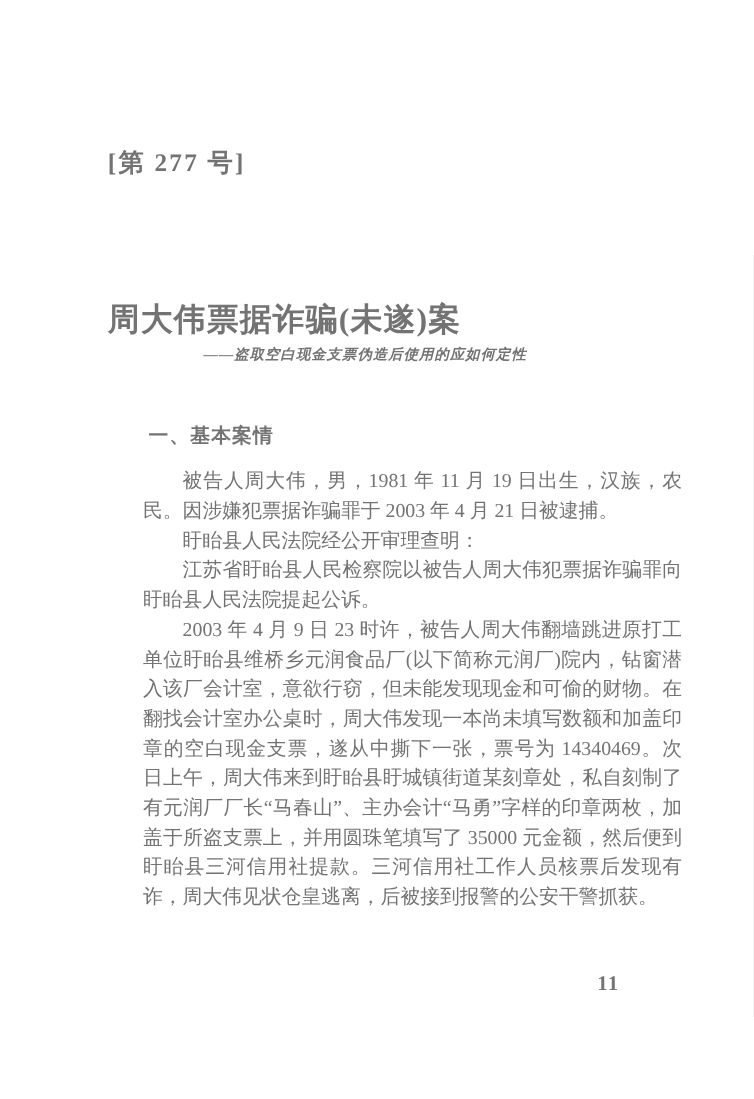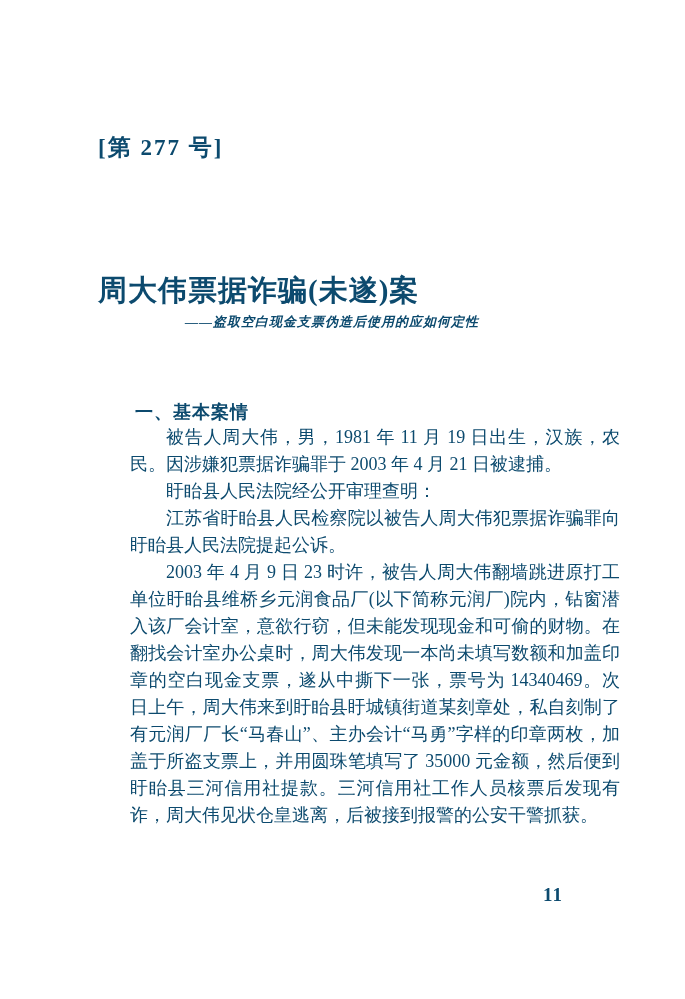--- a/index.html
+++ b/index.html
@@ -3,21 +3,21 @@
 <meta charset="utf-8">
 <style>
   * { margin: 0; padding: 0; box-sizing: border-box; }
   html, body { background: #e8e8e8; }
   .page {
     position: relative;
     width: 685px;
     height: 999px;
     margin: 0 auto;
     background: #ffffff;
-    color: #0c4a6e;
+    color: #737373;
     font-family: "Liberation Serif", "DejaVu Serif", serif;
     overflow: hidden;
   }
   .case-number {
     position: absolute;
     left: 98px;
     top: 132px;
     font-size: 23px;
     font-weight: bold;
     letter-spacing: 2px;
@@ -42,21 +42,21 @@
     text-align: center;
     font-size: 13px;
     font-style: italic;
     font-weight: bold;
     letter-spacing: 1px;
     white-space: nowrap;
   }
   .section-heading {
     position: absolute;
     left: 135px;
-    top: 400px;
+    top: 384px;
     font-size: 18px;
     font-weight: bold;
     font-family: Liberation Sans, sans-serif;
     letter-spacing: 1px;
   }
   .body-text {
     position: absolute;
     left: 99px;
     top: 424px;
     width: 490px;

